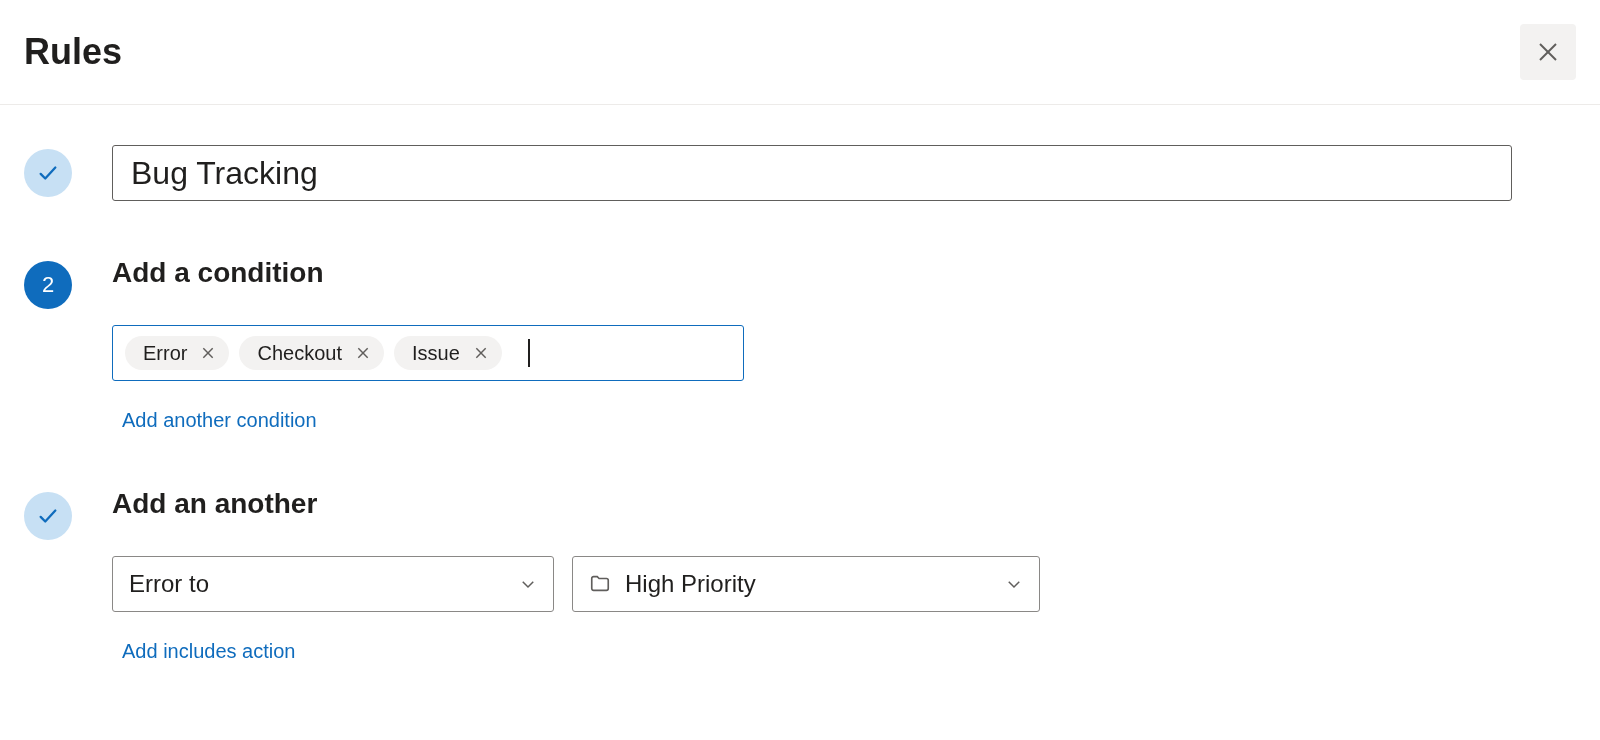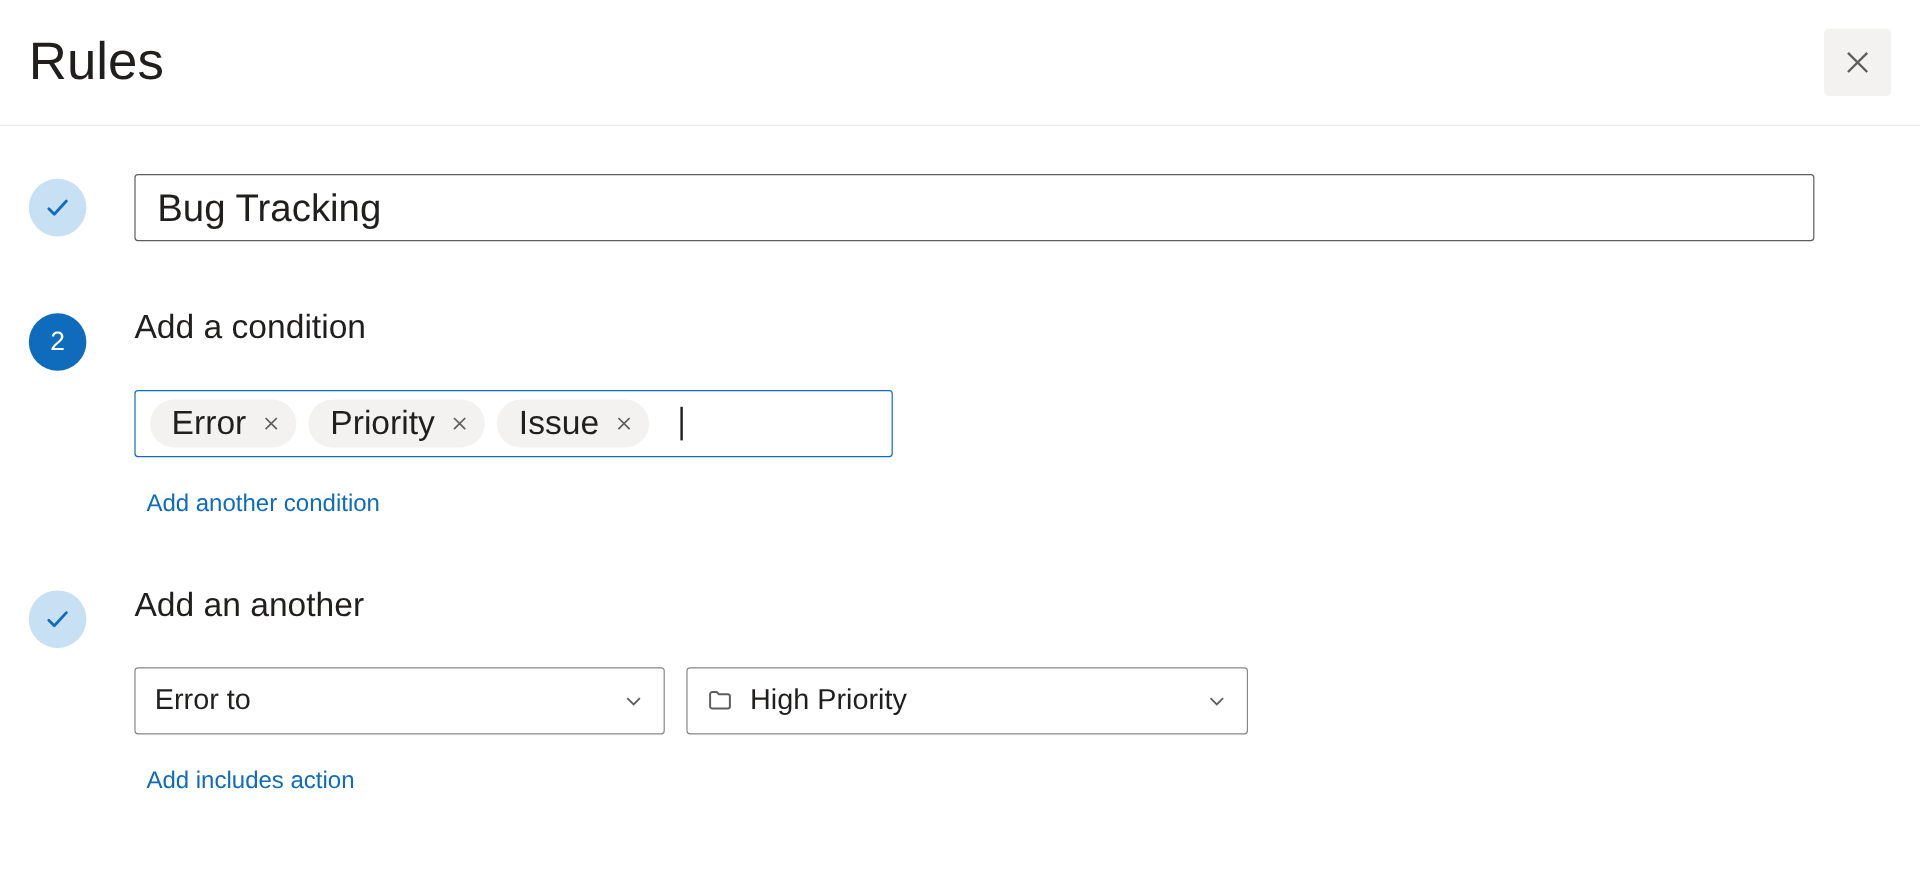--- a/index.html
+++ b/index.html
@@ -16,22 +16,22 @@
       overflow: hidden;
     }
     .header {
       display: flex;
       align-items: center;
       justify-content: space-between;
       padding: 24px 24px 24px 24px;
       border-bottom: 1px solid #edebe9;
     }
     .header-title {
-      font-size: 44px;
-      font-weight: 400;
+      font-size: 36px;
+      font-weight: 700;
       color: #201f1e;
     }
     .close-btn {
       width: 56px;
       height: 56px;
       display: flex;
       align-items: center;
       justify-content: center;
       background: #f3f2f1;
       border-radius: 4px;
@@ -84,21 +84,21 @@
       padding: 0 18px;
       font-size: 32px;
       color: #201f1e;
       font-family: inherit;
       outline: none;
     }
     .section-title {
       font-size: 28px;
       color: #201f1e;
       margin-bottom: 36px;
-      font-weight: 400;
+      font-weight: 700;
     }
     .controls-row {
       display: flex;
       gap: 18px;
       margin-bottom: 28px;
     }
     .select-box {
       width: 442px;
       height: 56px;
       border: 1px solid #8a8886;
@@ -134,21 +134,21 @@
       gap: 10px;
       background: #ffffff;
     }
     .tag {
       display: flex;
       align-items: center;
       background: #f3f2f1;
       border-radius: 22px;
       padding: 6px 10px 6px 18px;
       gap: 10px;
-      font-size: 28px;
+      font-size: 20px;
       color: #201f1e;
     }
     .tag span {
       line-height: 1;
     }
     .tag-remove {
       width: 22px;
       height: 22px;
       display: flex;
       align-items: center;
@@ -217,21 +217,21 @@
           <div class="tag">
             <span>Error</span>
             <div class="tag-remove">
               <svg viewBox="0 0 24 24" fill="none" stroke="#605e5c" stroke-width="2.5">
                 <line x1="4" y1="4" x2="20" y2="20"></line>
                 <line x1="20" y1="4" x2="4" y2="20"></line>
               </svg>
             </div>
           </div>
           <div class="tag">
-            <span>Priority</span>
+            <span>Checkout</span>
             <div class="tag-remove">
               <svg viewBox="0 0 24 24" fill="none" stroke="#605e5c" stroke-width="2.5">
                 <line x1="4" y1="4" x2="20" y2="20"></line>
                 <line x1="20" y1="4" x2="4" y2="20"></line>
               </svg>
             </div>
           </div>
           <div class="tag">
             <span>Issue</span>
             <div class="tag-remove">

